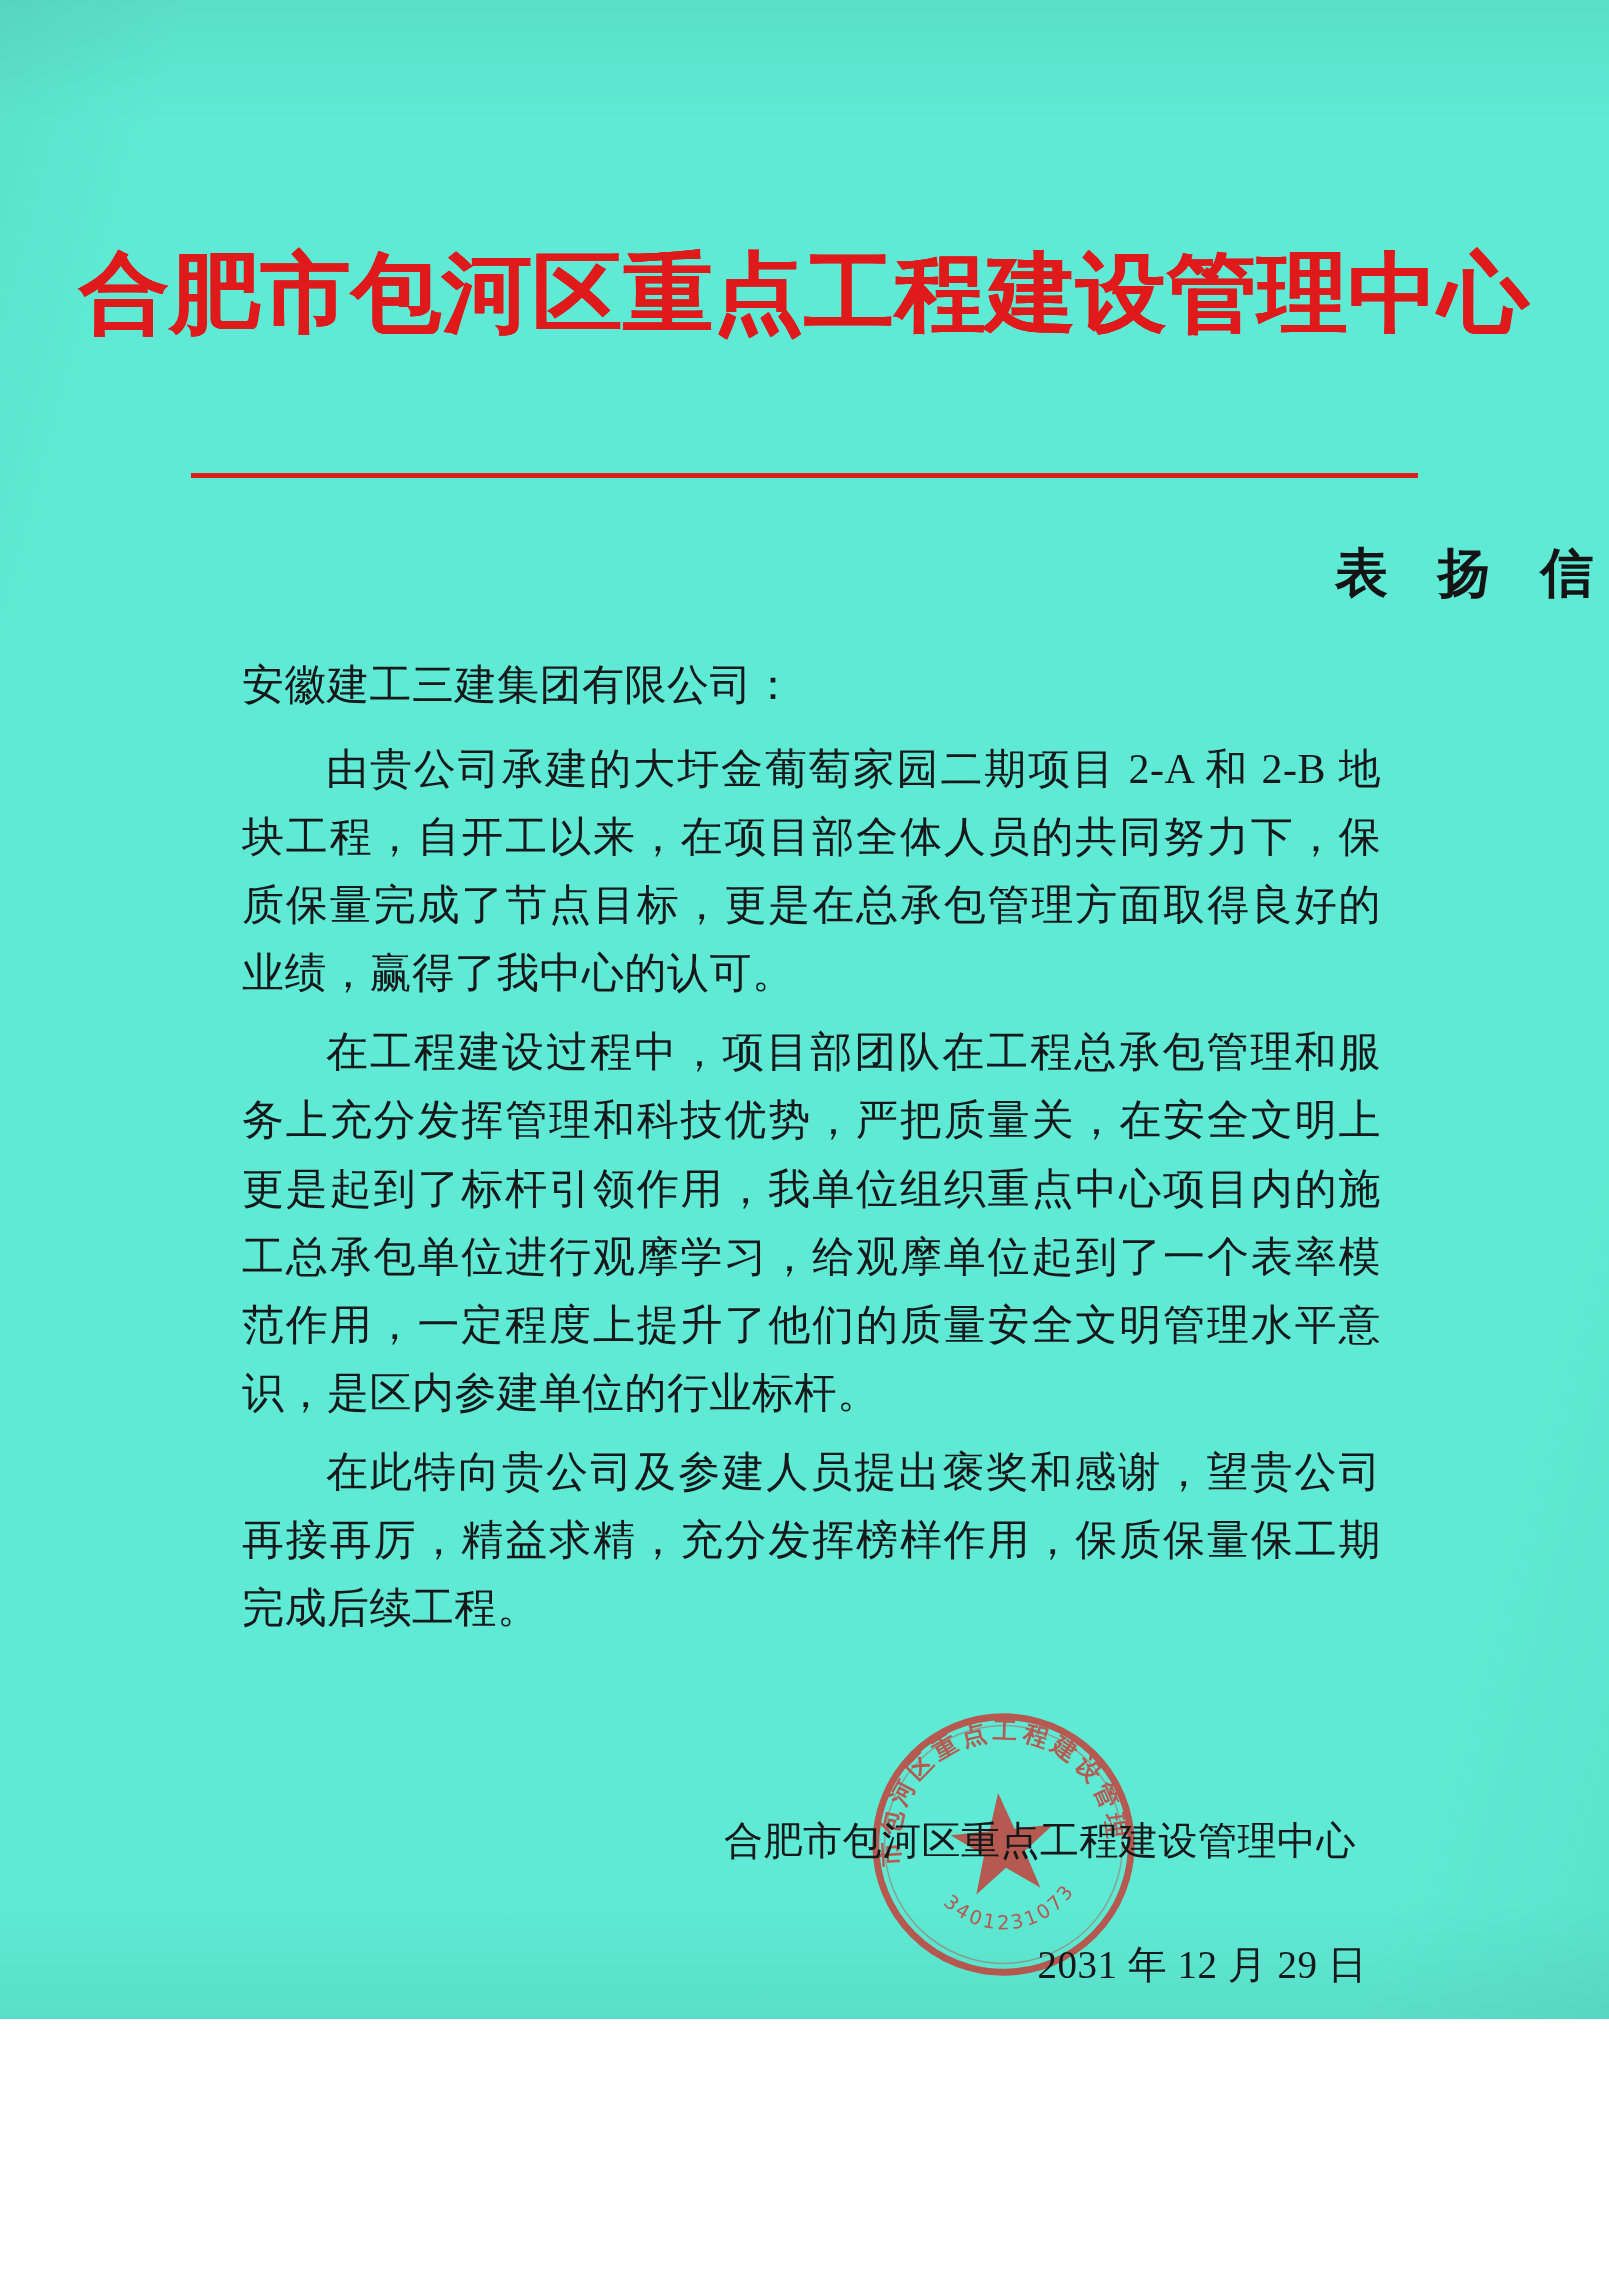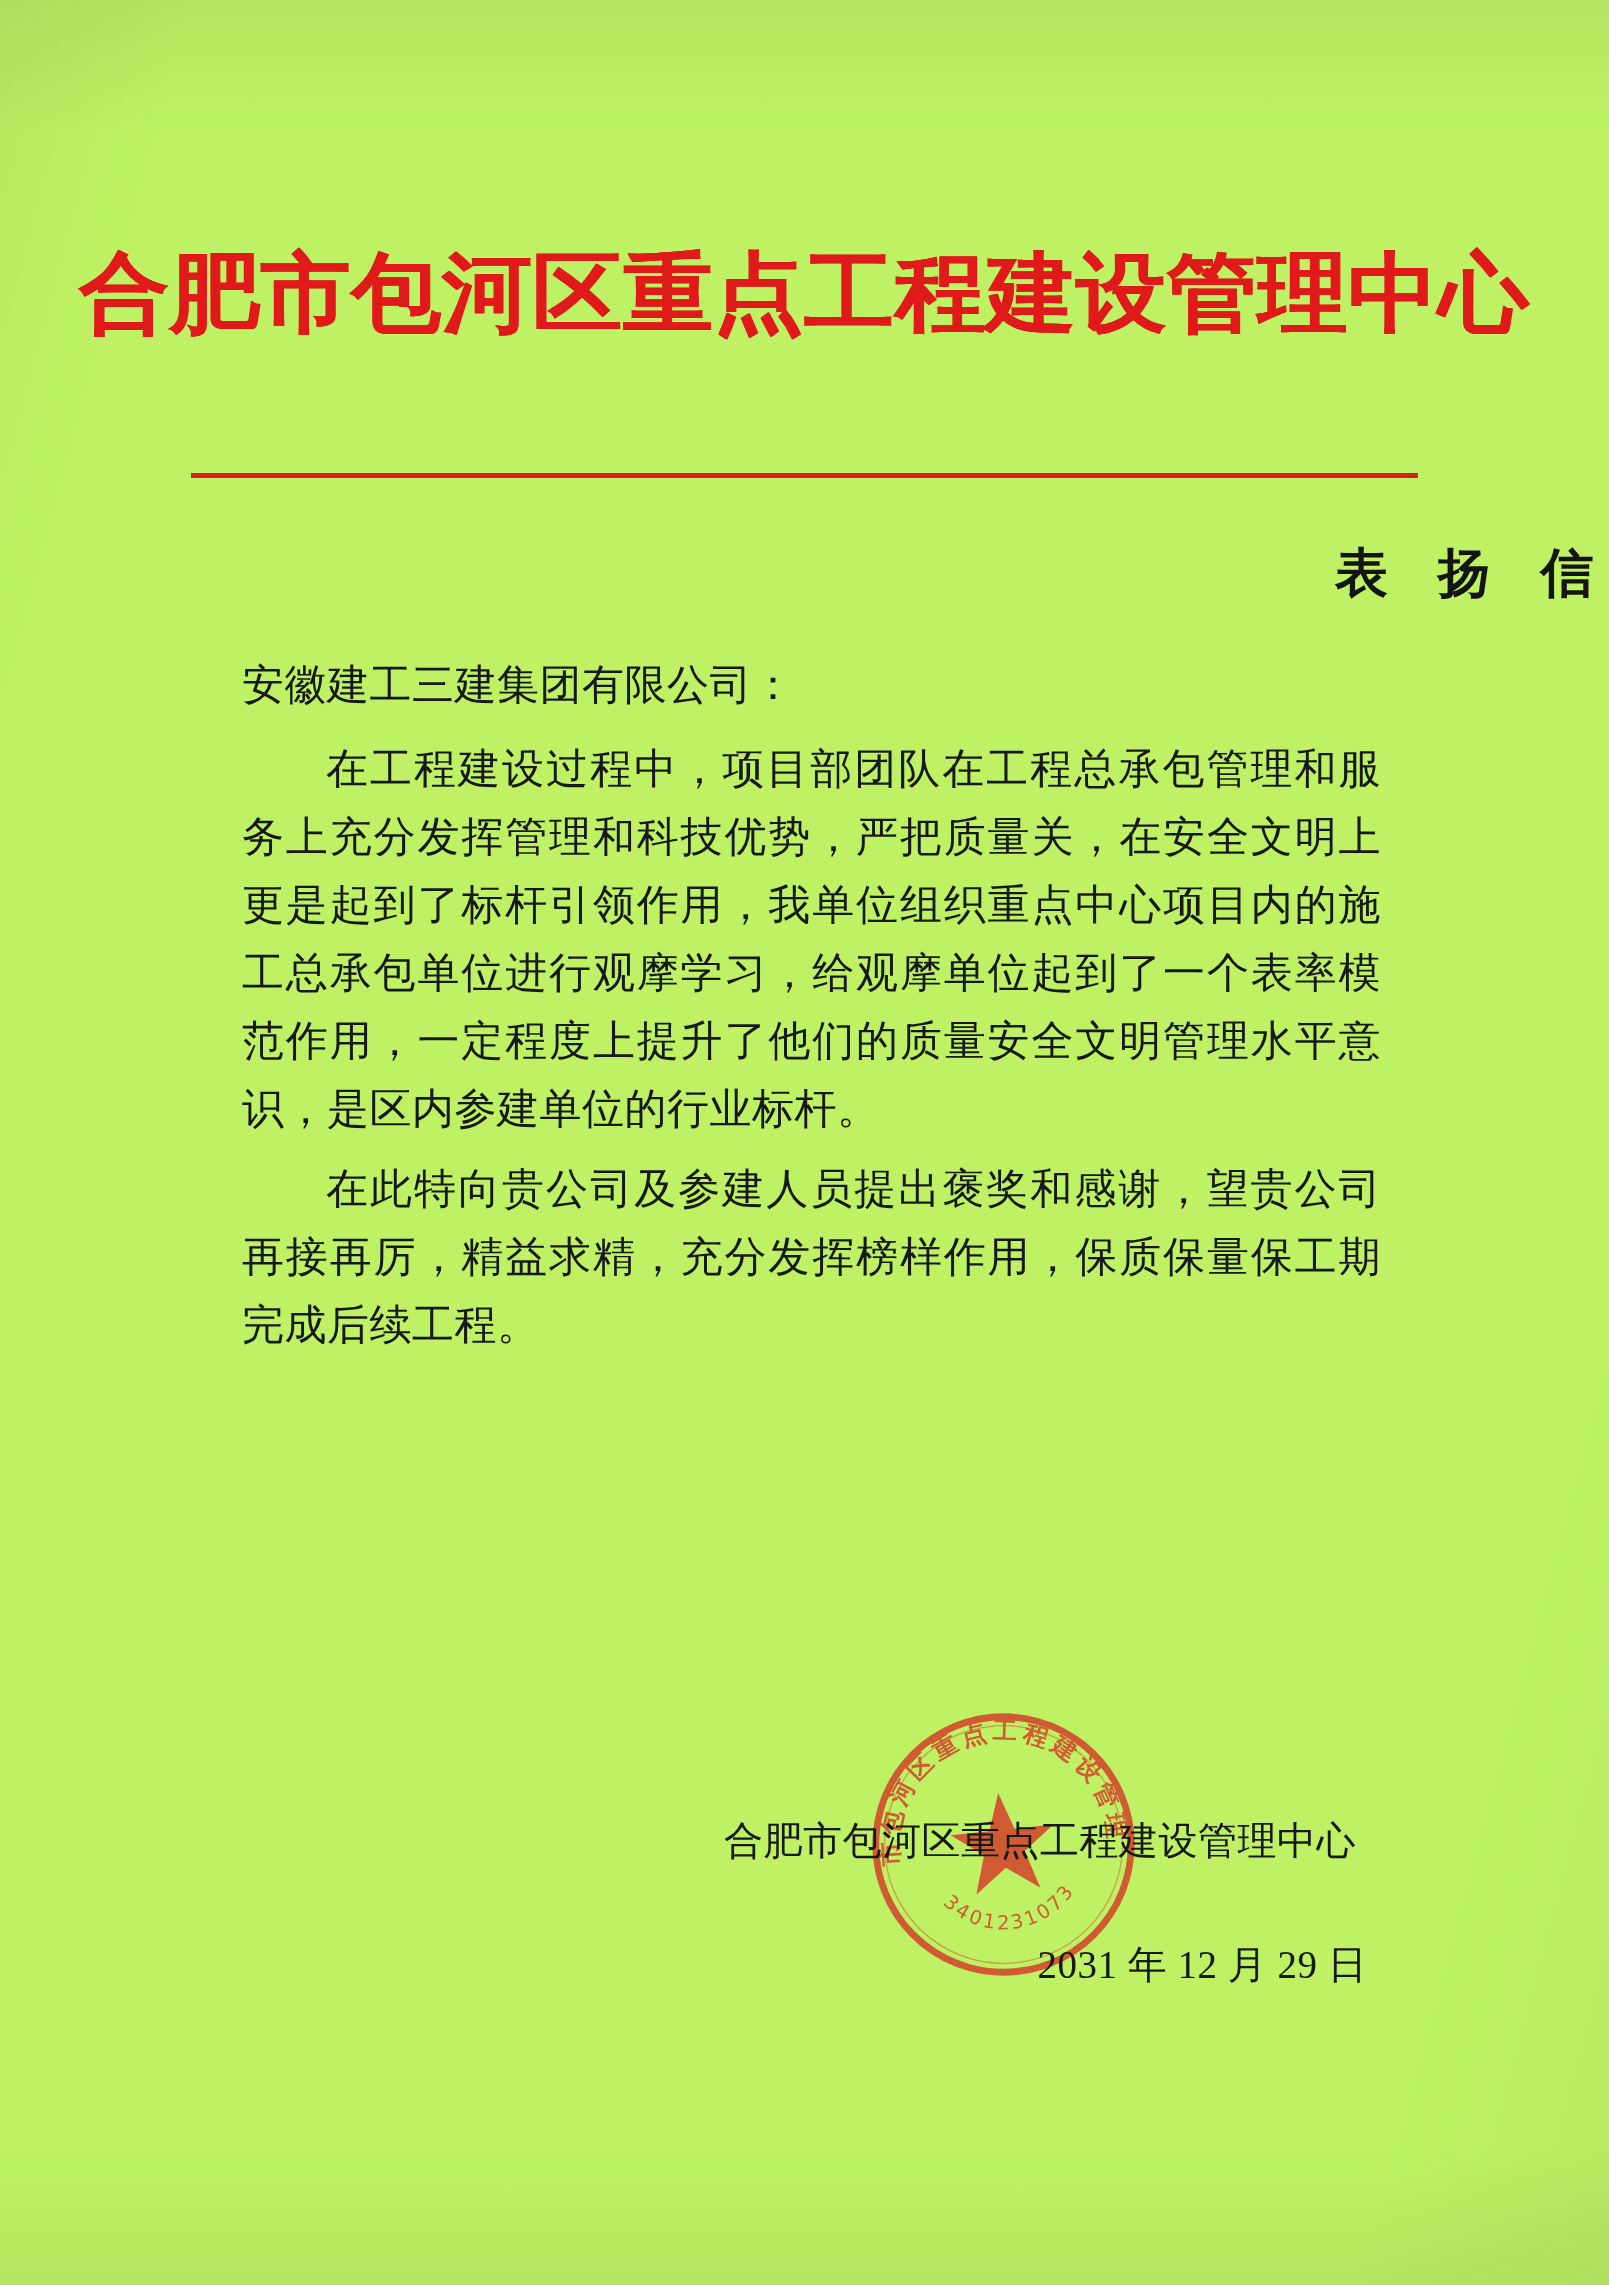--- a/index.html
+++ b/index.html
@@ -3,22 +3,22 @@
 <meta charset="utf-8">
 <style>
   html, body {
     margin: 0;
     padding: 0;
     background: #ffffff;
   }
   .page {
     position: relative;
     width: 1609px;
-    height: 2285px;
-    background: #bef264;
+    height: 2019px;
+    background: #5eead4;
     overflow: hidden;
     font-family: "Liberation Serif", "DejaVu Serif", serif;
   }
   
   .paper-shade {
     position: absolute;
     inset: 0;
     background:
       linear-gradient(105deg, rgba(0,0,0,0.045) 0%, rgba(0,0,0,0.0) 9%, rgba(0,0,0,0.0) 88%, rgba(0,0,0,0.035) 100%),
       linear-gradient(180deg, rgba(0,0,0,0.05) 0%, rgba(0,0,0,0.0) 6%, rgba(0,0,0,0.0) 94%, rgba(0,0,0,0.05) 100%);
@@ -139,20 +139,21 @@
 
     <div class="letterhead">
       <div class="letterhead-title">合肥市包河区重点工程建设管理中心</div>
     </div>
     <div class="letterhead-rule"></div>
 
     <div class="doc-title">表 扬 信</div>
 
     <div class="body-block">
       <p class="salutation">安徽建工三建集团有限公司：</p>
+      <p class="para">由贵公司承建的大圩金葡萄家园二期项目 2-A 和 2-B 地块工程，自开工以来，在项目部全体人员的共同努力下，保质保量完成了节点目标，更是在总承包管理方面取得良好的业绩，赢得了我中心的认可。</p>
       <p class="para">在工程建设过程中，项目部团队在工程总承包管理和服务上充分发挥管理和科技优势，严把质量关，在安全文明上更是起到了标杆引领作用，我单位组织重点中心项目内的施工总承包单位进行观摩学习，给观摩单位起到了一个表率模范作用，一定程度上提升了他们的质量安全文明管理水平意识，是区内参建单位的行业标杆。</p>
       <p class="para">在此特向贵公司及参建人员提出褒奖和感谢，望贵公司再接再厉，精益求精，充分发挥榜样作用，保质保量保工期完成后续工程。</p>
     </div>
 
     <div class="seal">
       <svg width="271" height="271" viewBox="0 0 278 278" xmlns="http://www.w3.org/2000/svg">
         <circle cx="139" cy="139" r="131" fill="none" stroke="#d7221f" stroke-width="7"></circle>
         <circle cx="139" cy="139" r="122" fill="none" stroke="#d7221f" stroke-width="1.5" opacity="0.5"></circle>
         <path class="seal-star" d="M139 86 L152 124 L192 124 L160 148 L172 187 L139 163 L106 187 L118 148 L86 124 L126 124 Z"></path>
         <defs>

